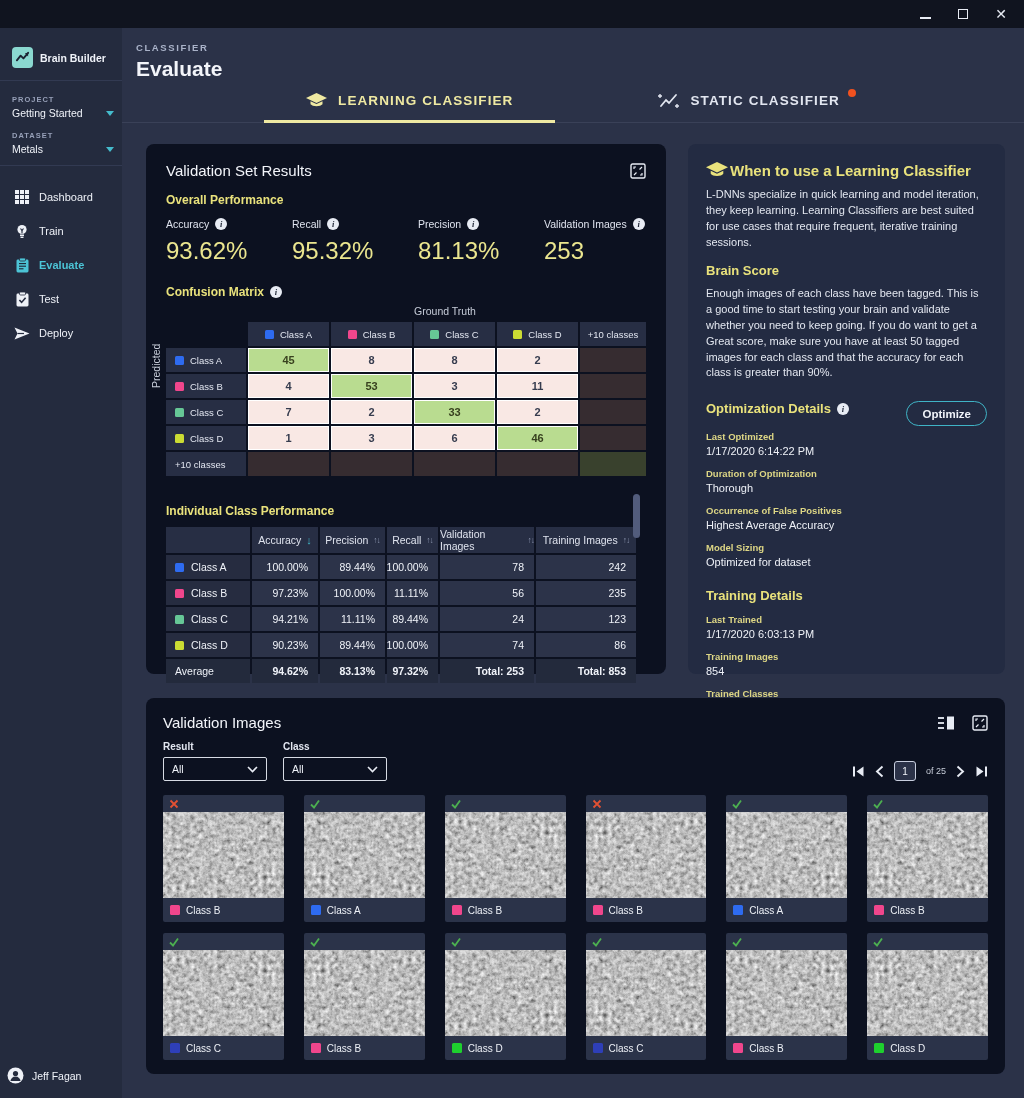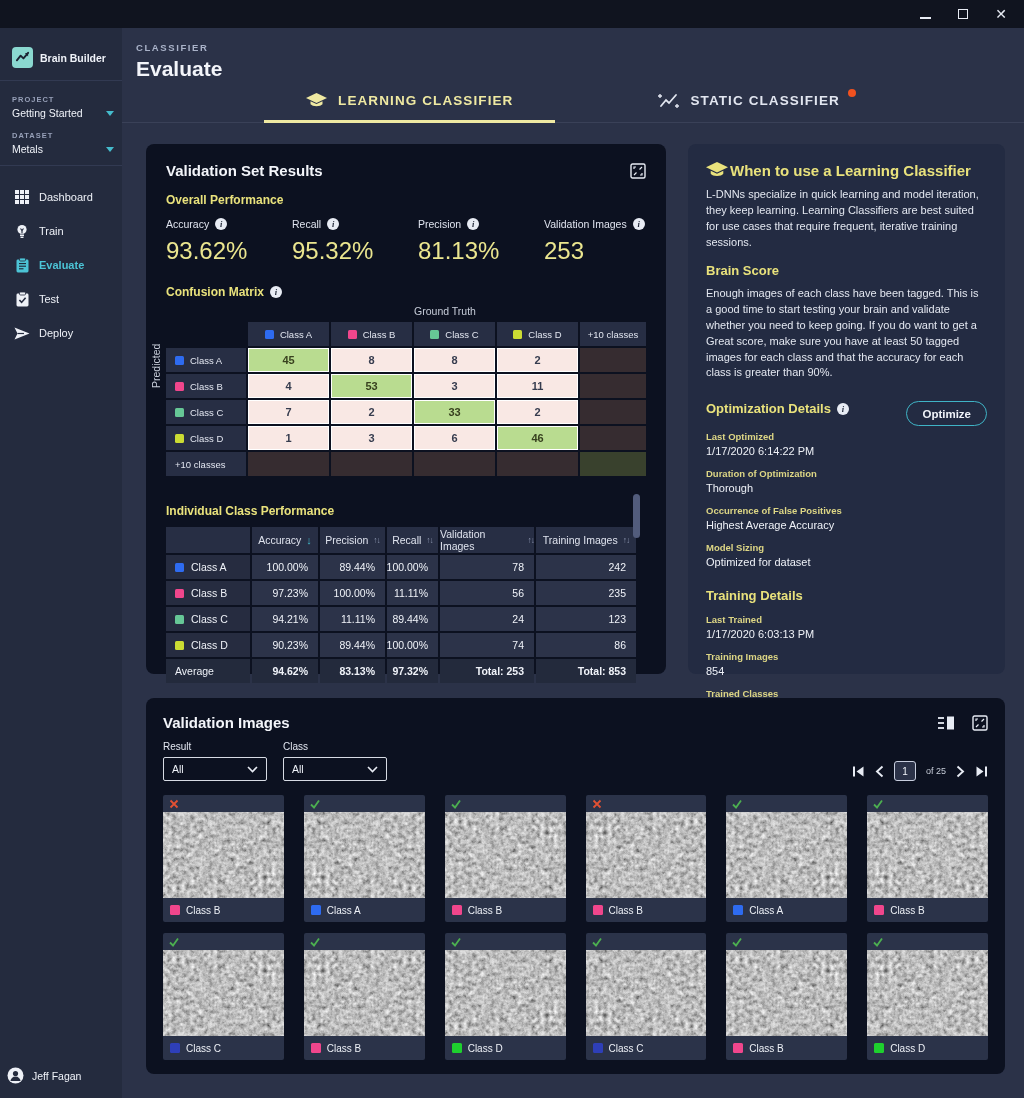--- a/index.html
+++ b/index.html
@@ -48,21 +48,21 @@
   .tab.active { color:#efe9a2; border-bottom-color:#efe9a2; }
   .tab-dot { position:absolute; top:6px; right:26px; width:8px; height:8px; border-radius:50%; background:#f1511f; }
 
   .content { padding:21px 19px 0 24px; }
   .top-row { display:flex; gap:22px; }
   .panel { border-radius:8px; }
   .results-panel { width:520px; height:530px; background:#0c1120; padding:18px 20px 0 20px; position:relative; flex-shrink:0; }
   .info-panel { flex:1; height:530px; background:#232b42; padding:18px 18px 0 18px; position:relative; }
   .images-panel { margin-top:24px; height:376px; background:#0c1120; padding:16px 17px 0 17px; position:relative; }
 
-  .panel-title { font-size:15px; font-weight:bold; color:#f3f5fa; }
+  .panel-title { font-size:15px; font-weight:normal; color:#f3f5fa; }
   .panel-title-row { display:flex; justify-content:space-between; align-items:center; }
   .icon-btn { width:17px; height:17px; display:flex; align-items:center; justify-content:center; cursor:pointer; }
 
   .section-label { font-size:12px; font-weight:bold; color:#e9e27c; display:flex; align-items:center; gap:6px; }
   .info-i { width:12px; height:12px; border-radius:50%; background:#e8ecf4; color:#1c2333; font-size:8.5px; font-weight:bold; display:inline-flex; align-items:center; justify-content:center; font-family:"Liberation Serif",serif; font-style:italic; flex-shrink:0; }
 
   
   .metrics { display:flex; margin-top:11px; }
   .metric { width:126px; }
   .metric:last-child { width:auto; }
@@ -106,21 +106,21 @@
   .score-row { display:flex; align-items:center; gap:9px; margin-top:12px; }
   .score-label { font-size:12px; font-weight:bold; color:#f0f3f9; }
   .ip-field { margin-top:11px; }
   .ip-field-label { font-size:9.5px; font-weight:bold; color:#ddd685; }
   .ip-field-value { font-size:11px; color:#eef1f7; margin-top:3px; }
   .opt-row { display:flex; justify-content:space-between; align-items:flex-start; margin-top:20px; }
 
   
   .vi-controls { display:flex; justify-content:space-between; align-items:flex-end; margin-top:10px; }
   .filters { display:flex; gap:16px; }
-  .filter-label { font-size:10px; font-weight:normal; color:#e2e6f0; margin-bottom:5px; }
+  .filter-label { font-size:10px; font-weight:bold; color:#e2e6f0; margin-bottom:5px; }
   .select { width:104px; height:24px; border:1px solid #d7dbe4; border-radius:2px; display:flex; align-items:center; justify-content:space-between; padding:0 8px; font-size:10.5px; color:#f0f3f9; cursor:pointer; background:transparent; }
   .pager { display:flex; align-items:center; gap:10px; }
   .pager svg { cursor:pointer; }
   .page-box { width:22px; height:20px; border:1px solid #c8cede; border-radius:3px; background:#2b3248; color:#f0f3f9; font-size:10px; display:flex; align-items:center; justify-content:center; }
   .page-of { font-size:9px; color:#c7cdd9; }
 
   .cards { display:grid; grid-template-columns:repeat(6, 1fr); column-gap:20px; row-gap:11px; margin-top:14px; }
   .card { height:127px; background:#2b3349; border-radius:2px; overflow:hidden; display:flex; flex-direction:column; cursor:pointer; }
   .card-top { height:17px; display:flex; align-items:center; padding-left:6px; flex-shrink:0; }
   .card-img { height:86px; flex-shrink:0; background:#777; position:relative; overflow:hidden; }

